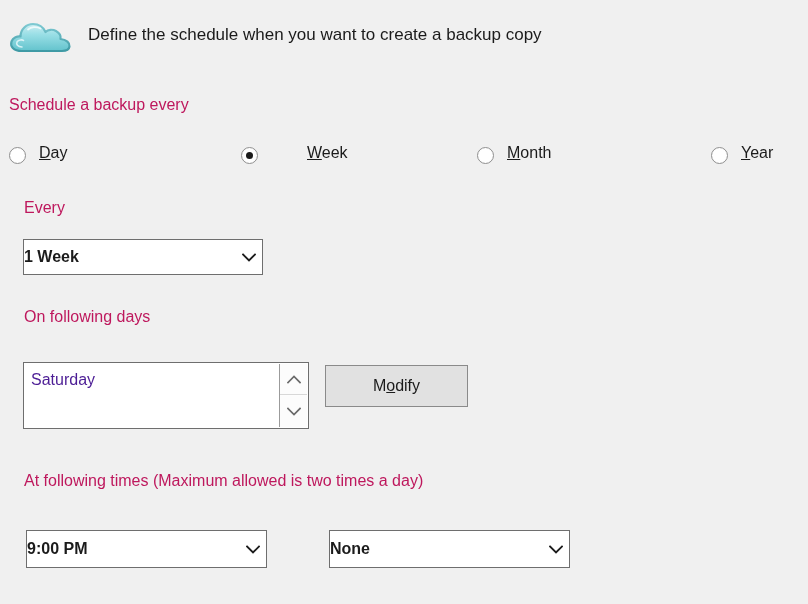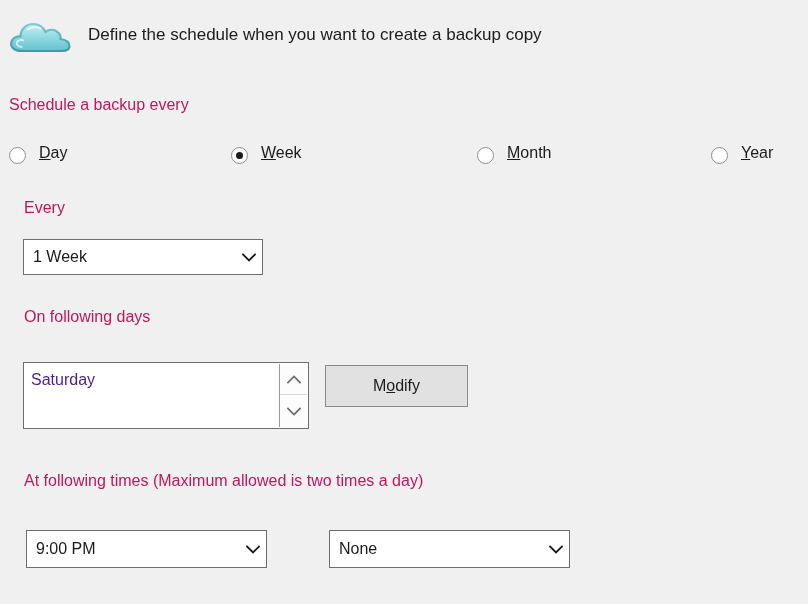--- a/index.html
+++ b/index.html
@@ -70,21 +70,21 @@
   }
   .radio-item {
     position: absolute;
     top: 0;
     height: 28px;
     display: flex;
     align-items: flex-end;
     cursor: default;
   }
   #radio-item-day   { left: 9px; }
-  #radio-item-week  { left: 231px; }
+  #radio-item-week  { left: 241px; gap: 36px; }
   #radio-item-month { left: 477px; }
   #radio-item-year  { left: 711px; }
 
   .radio-mark {
     width: 17px;
     height: 17px;
     border-radius: 50%;
     border: 1px solid #8f8f8f;
     background: #ffffff;
     box-sizing: border-box;
@@ -120,26 +120,26 @@
     position: absolute;
     background: #ffffff;
     border: 1px solid #6e6e6e;
     box-sizing: border-box;
     display: flex;
     align-items: center;
     cursor: default;
   }
   .combo .combo-value {
     flex: 1 1 auto;
-    padding-left: 9px;
     font-size: 16px;
     line-height: 20px;
     color: #1b1b1b;
     white-space: nowrap;
     overflow: hidden;
+    font-weight: bold;
   }
   .combo .combo-arrow {
     flex: 0 0 auto;
     width: 26px;
     display: flex;
     align-items: center;
     justify-content: center;
   }
   .chev {
     display: block;

